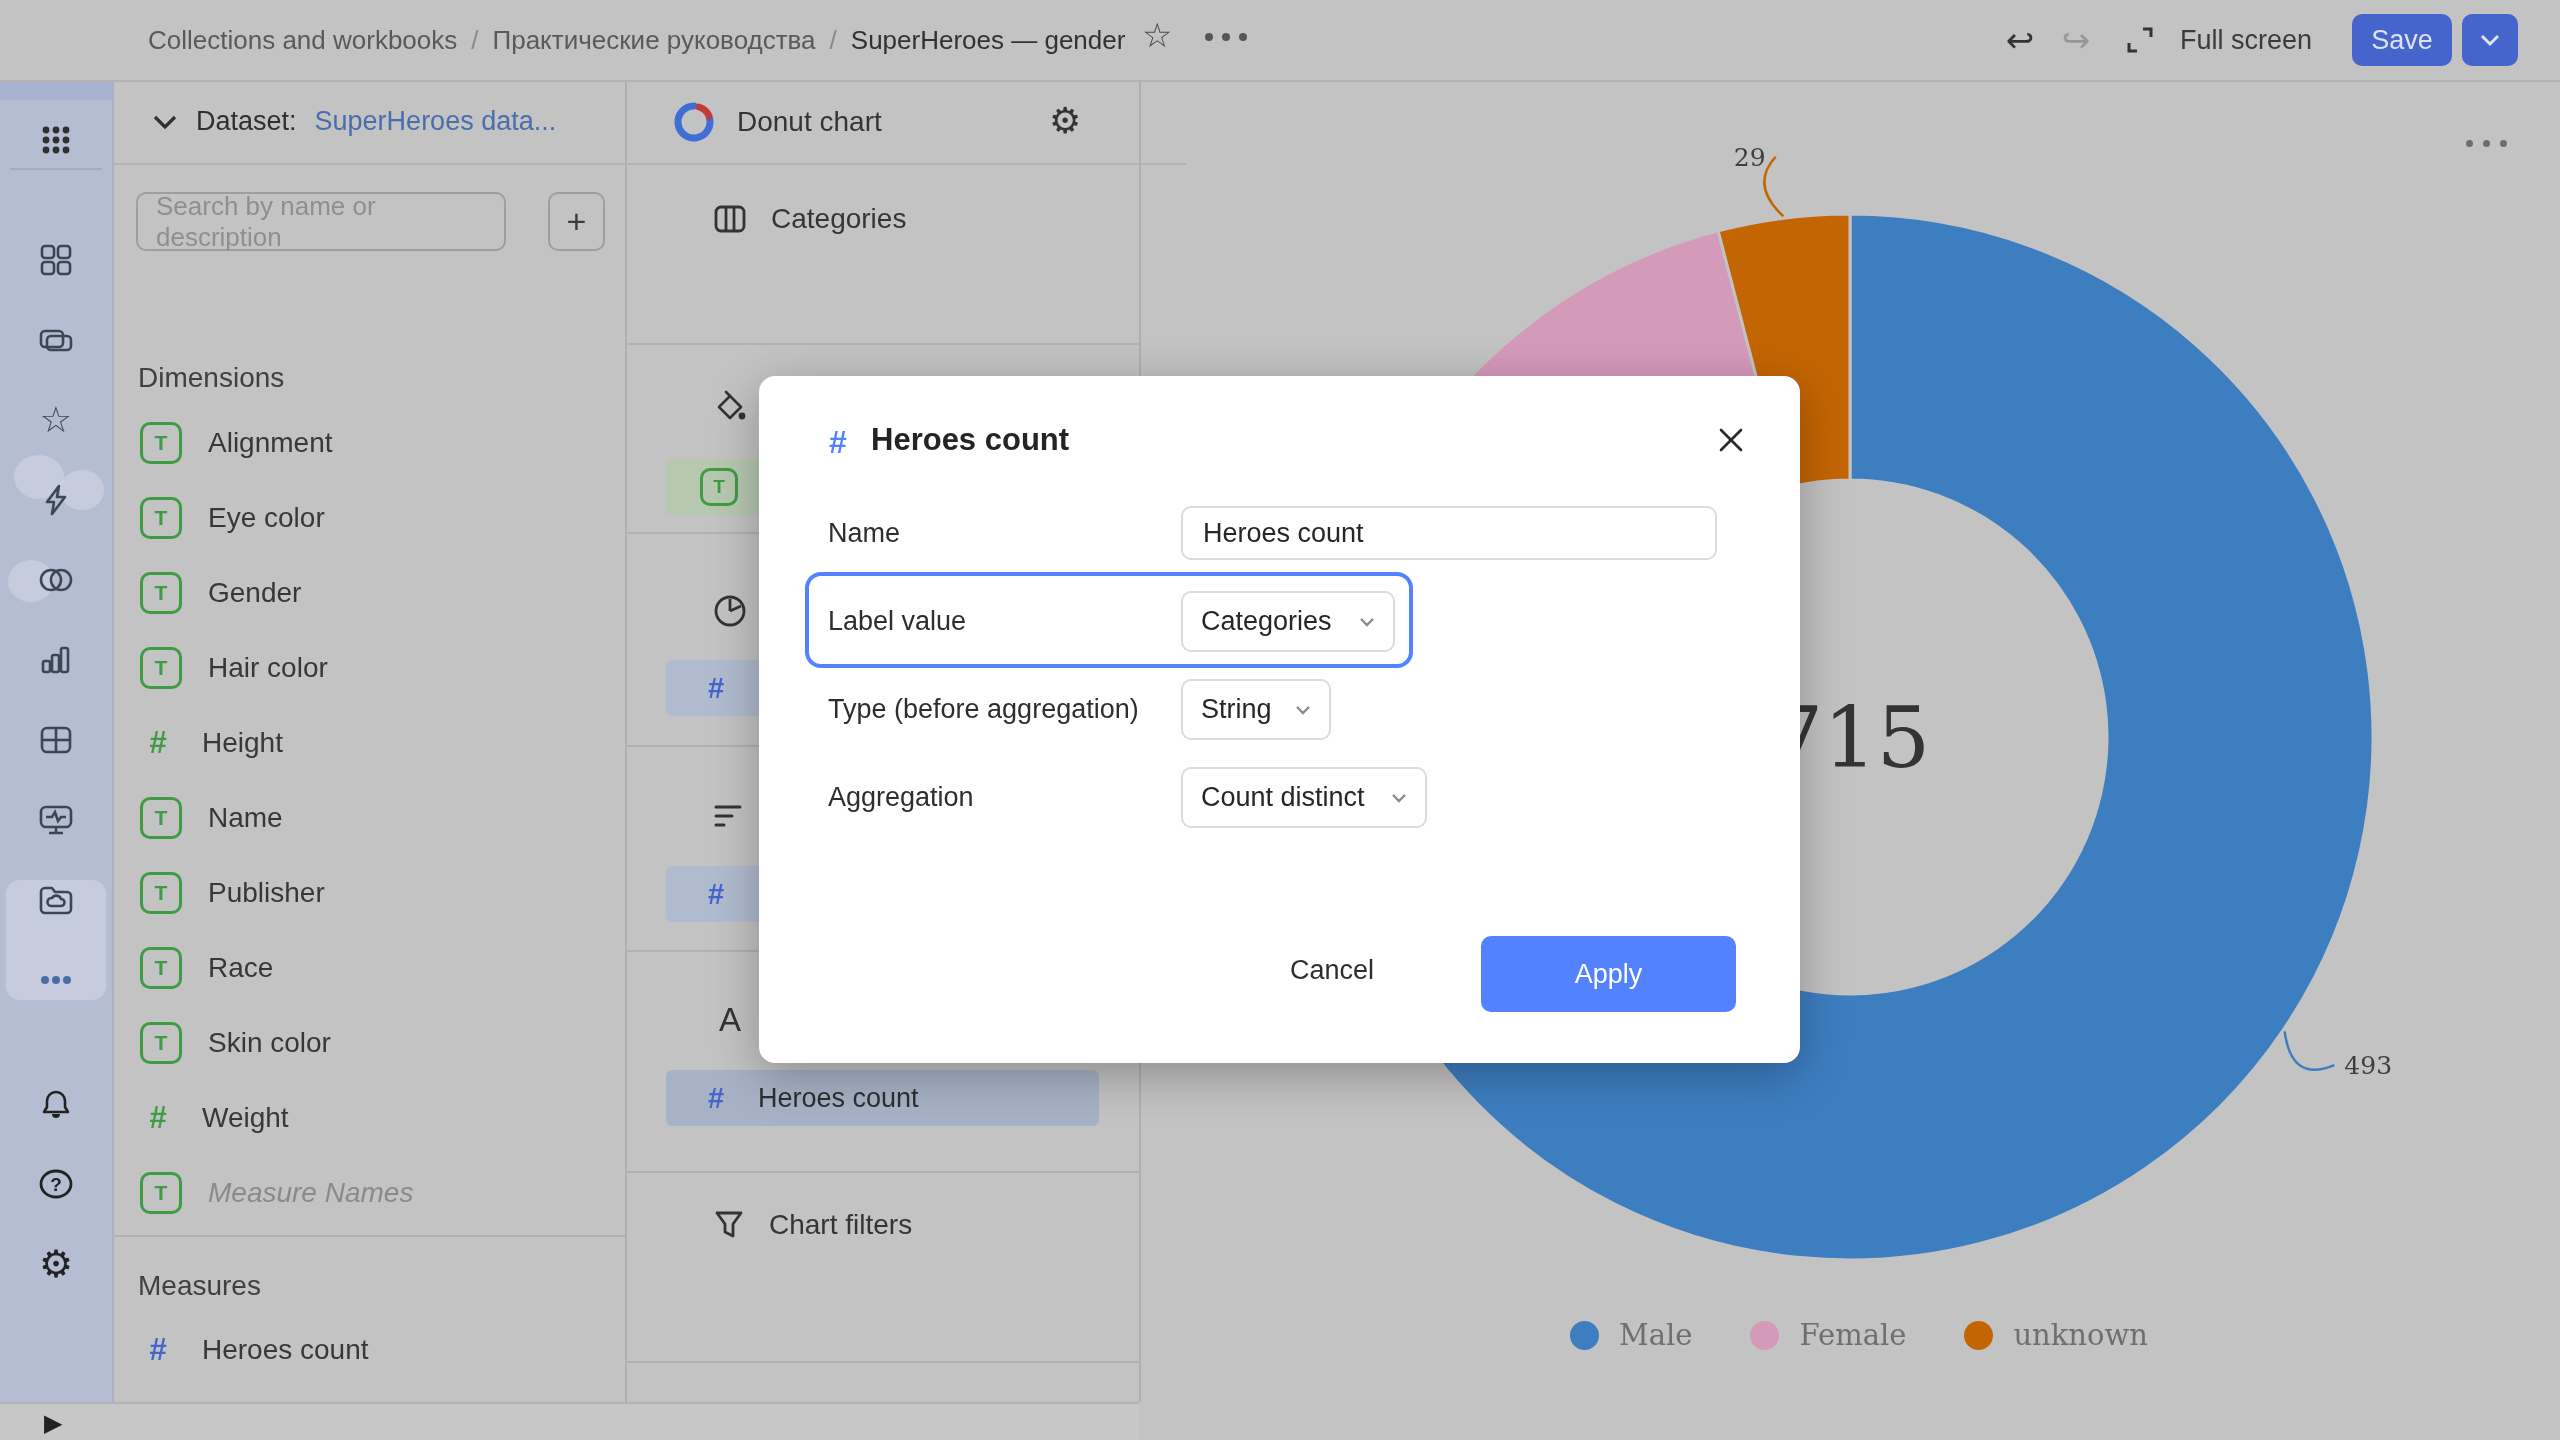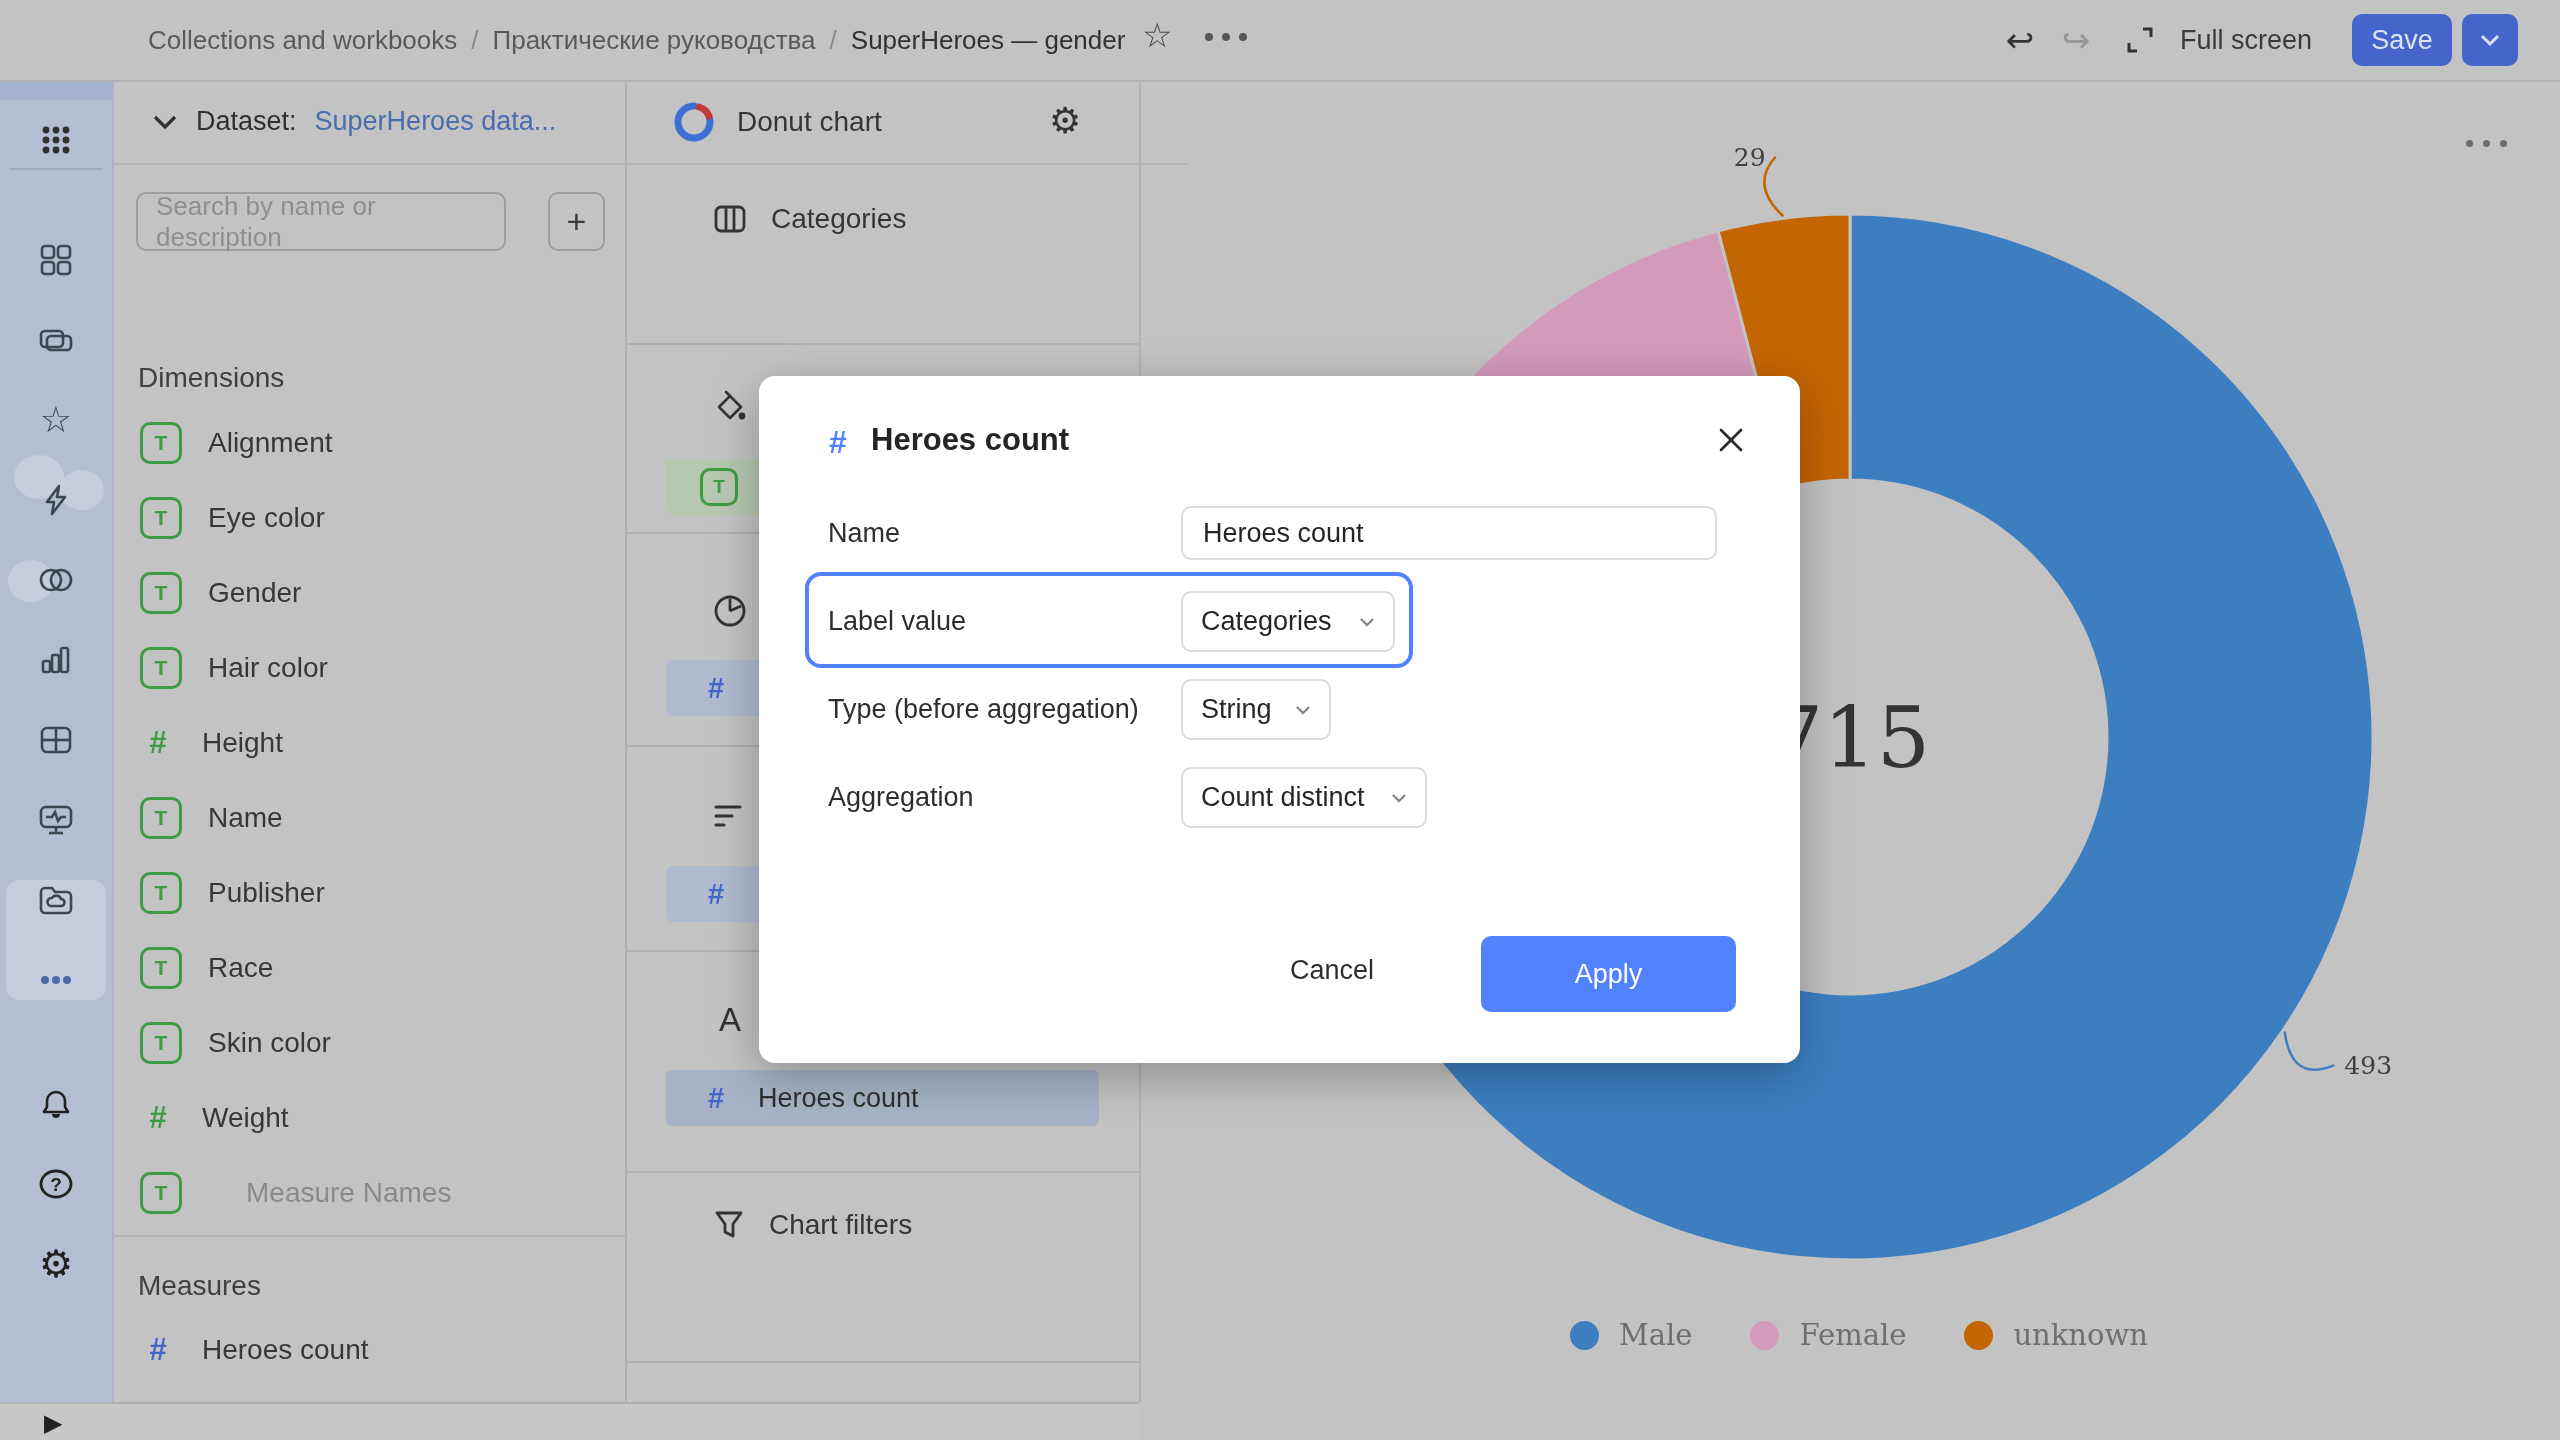--- a/index.html
+++ b/index.html
@@ -42,21 +42,21 @@
   .plusbtn{left:436px;top:112px;width:53px;height:55px;border:2px solid #9e9e9e;border-radius:10px;
            display:flex;align-items:center;justify-content:center;font-size:34px;color:#3c3c3c;}
   .sec-title{font-size:28px;font-weight:normal;color:#404040;}
   .fld-row{left:0;width:513px;height:75px;display:flex;align-items:center;padding-left:28px;gap:26px;box-sizing:border-box;}
   .t-ic{width:36px;height:36px;border:3px solid #3f9b44;border-radius:10px;color:#3f9b44;
         display:flex;align-items:center;justify-content:center;font-size:21px;font-weight:bold;flex:0 0 auto;}
   .h-ic{width:36px;font-size:31px;font-weight:bold;text-align:center;flex:0 0 auto;}
   .h-green{color:#3f9b44;}
   .h-blue{color:#4466cb;}
   .fld-name{font-size:28px;color:#383838;}
-  .fld-sys{color:#8a8a8a;margin-left:38px;}
+  .fld-sys{font-style:italic;color:#8a8a8a;}
   
   .cp-hd{display:flex;align-items:center;gap:22px;padding-left:48px;font-size:28px;color:#353535;}
   .gear{position:absolute;left:424px;top:20px;font-size:36px;color:#333;}
   .cp-sec{left:0;width:514px;height:64px;display:flex;align-items:center;gap:24px;padding-left:88px;box-sizing:border-box;
           font-size:28px;color:#353535;}
   .cp-div{left:0;width:514px;border-top:2px solid #b1b1b1;}
   .chip{left:41px;width:433px;height:56px;border-radius:6px;display:flex;align-items:center;gap:26px;
         padding-left:34px;box-sizing:border-box;font-size:27px;color:#2f2f2f;}
   .chip-green{background:#b7c8b1;}
   .chip-blue{background:#b1bbd0;}

